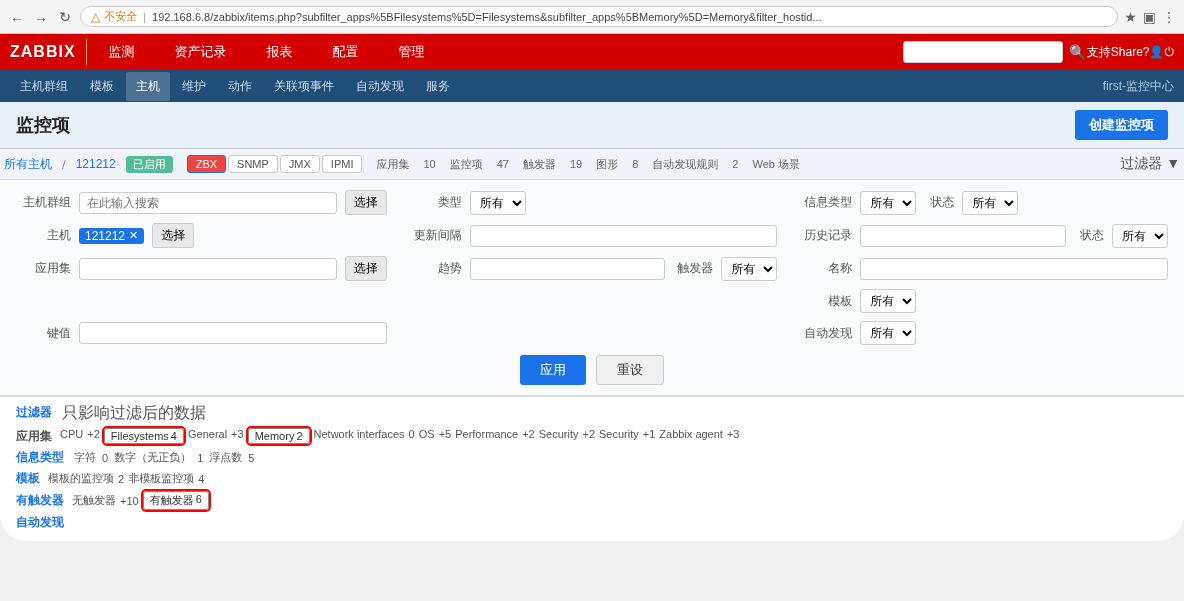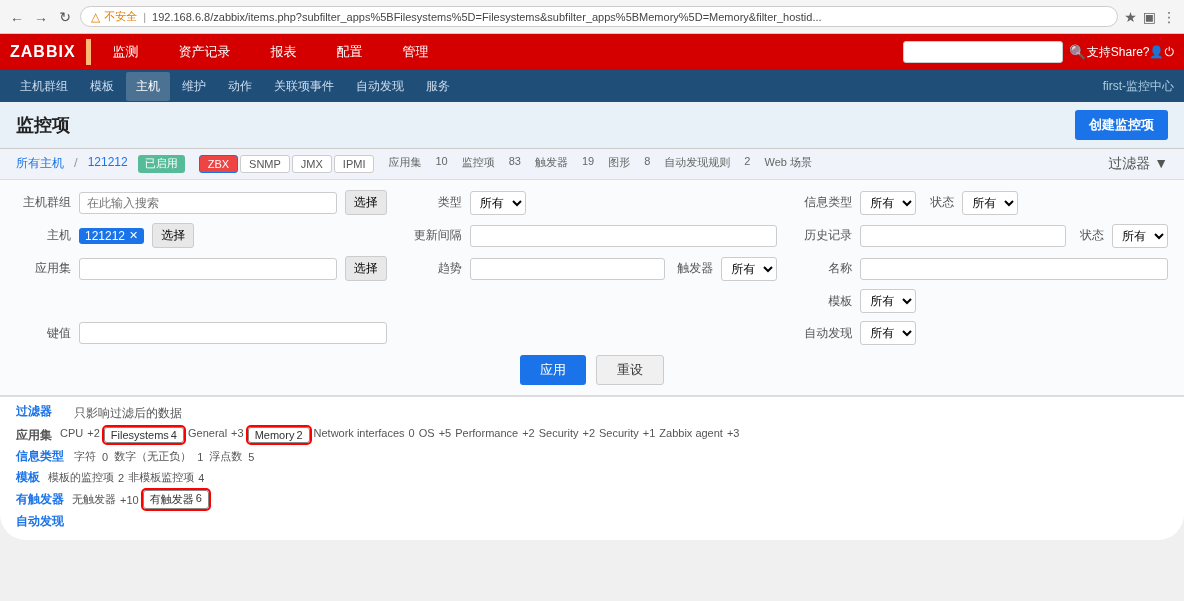--- a/index.html
+++ b/index.html
@@ -43,21 +43,21 @@
       height: 36px;
     }
     .zabbix-logo {
       background: #d40000;
       color: #fff;
       font-size: 16px;
       font-weight: bold;
       letter-spacing: 1px;
       padding: 4px 10px 4px 0;
       margin-right: 10px;
-      border-right: 5px solid #fdba74;
+      border-right: 1px solid #fdba74;
     }
     .top-menu { display: flex; gap: 16px; flex: 1; }
     .top-menu-item {
       color: #fff;
       padding: 8px 12px;
       cursor: pointer;
       font-size: 13px;
       border-radius: 2px;
     }
     .search-area {
@@ -120,22 +120,23 @@
       border-radius: 3px;
       padding: 6px 14px;
       cursor: pointer;
       font-size: 13px;
       font-weight: bold;
     }
 
     
     .filter-row {
       background: #f5f8ff;
-      padding: 6px 16px;
-      display: flex;
+      padding: 6px 4px;
+      display: flex;
+      align-items: center;
       gap: 10px;
       border-bottom: 1px solid #ddd;
       flex-wrap: wrap;
     }
     .filter-row a { color: #1a73e8; text-decoration: none; font-size: 12px; }
     .filter-slash { color: #999; }
     .tab-group { display: flex; gap: 2px; margin-left: 4px; }
     .tab-item {
       padding: 2px 8px;
       border: 1px solid #ccc;
@@ -270,21 +271,21 @@
     }
 
     .info-type-row { display: flex; align-items: center; gap: 6px; margin-bottom: 4px; }
     .info-label { font-size: 12px; color: #1a73e8; font-weight: bold; margin-right: 4px; cursor: pointer; }
     .info-val { font-size: 11px; color: #555; }
 
     .template-row { display: flex; align-items: center; gap: 4px; margin-bottom: 4px; }
     .trigger-row { display: flex; align-items: center; gap: 4px; margin-bottom: 4px; }
 
     .page-content { background: #fff; min-height: 300px; border-radius: 26px; }
-    .only-affected-label { font-size: 12px; color: #555; margin-left: 16px; text-align: right; }
+    .only-affected-label { font-size: 16px; color: #555; margin-left: 4px; text-align: right; }
 
     .bottom-section { padding: 6px 16px; }
     .section-header { font-size: 12px; color: #1a73e8; font-weight: bold; cursor: pointer; display: inline-block; margin-bottom: 3px; }
   </style>
 </head>
 <body>
 
 <div class="browser-bar">
   <button class="browser-nav-btn">←</button>
   <button class="browser-nav-btn">→</button>
@@ -348,21 +349,21 @@
     <span style="background:#5b9;color:#fff;border-radius:3px;padding:1px 7px;font-size:11px;">已启用</span>
     <div class="tab-group">
       <span class="tab-item active">ZBX</span>
       <span class="tab-item">SNMP</span>
       <span class="tab-item">JMX</span>
       <span class="tab-item">IPMI</span>
     </div>
     <span class="tab-count">应用集</span>
     <span class="tab-count">10</span>
     <span class="tab-count">监控项</span>
-    <span class="tab-count">83</span>
+    <span class="tab-count">47</span>
     <span class="tab-count">触发器</span>
     <span class="tab-count">19</span>
     <span class="tab-count">图形</span>
     <span class="tab-count">8</span>
     <span class="tab-count">自动发现规则</span>
     <span class="tab-count">2</span>
     <span class="tab-count">Web 场景</span>
     <button class="filter-icon-btn">
       <span>过滤器</span> ▼
     </button>

